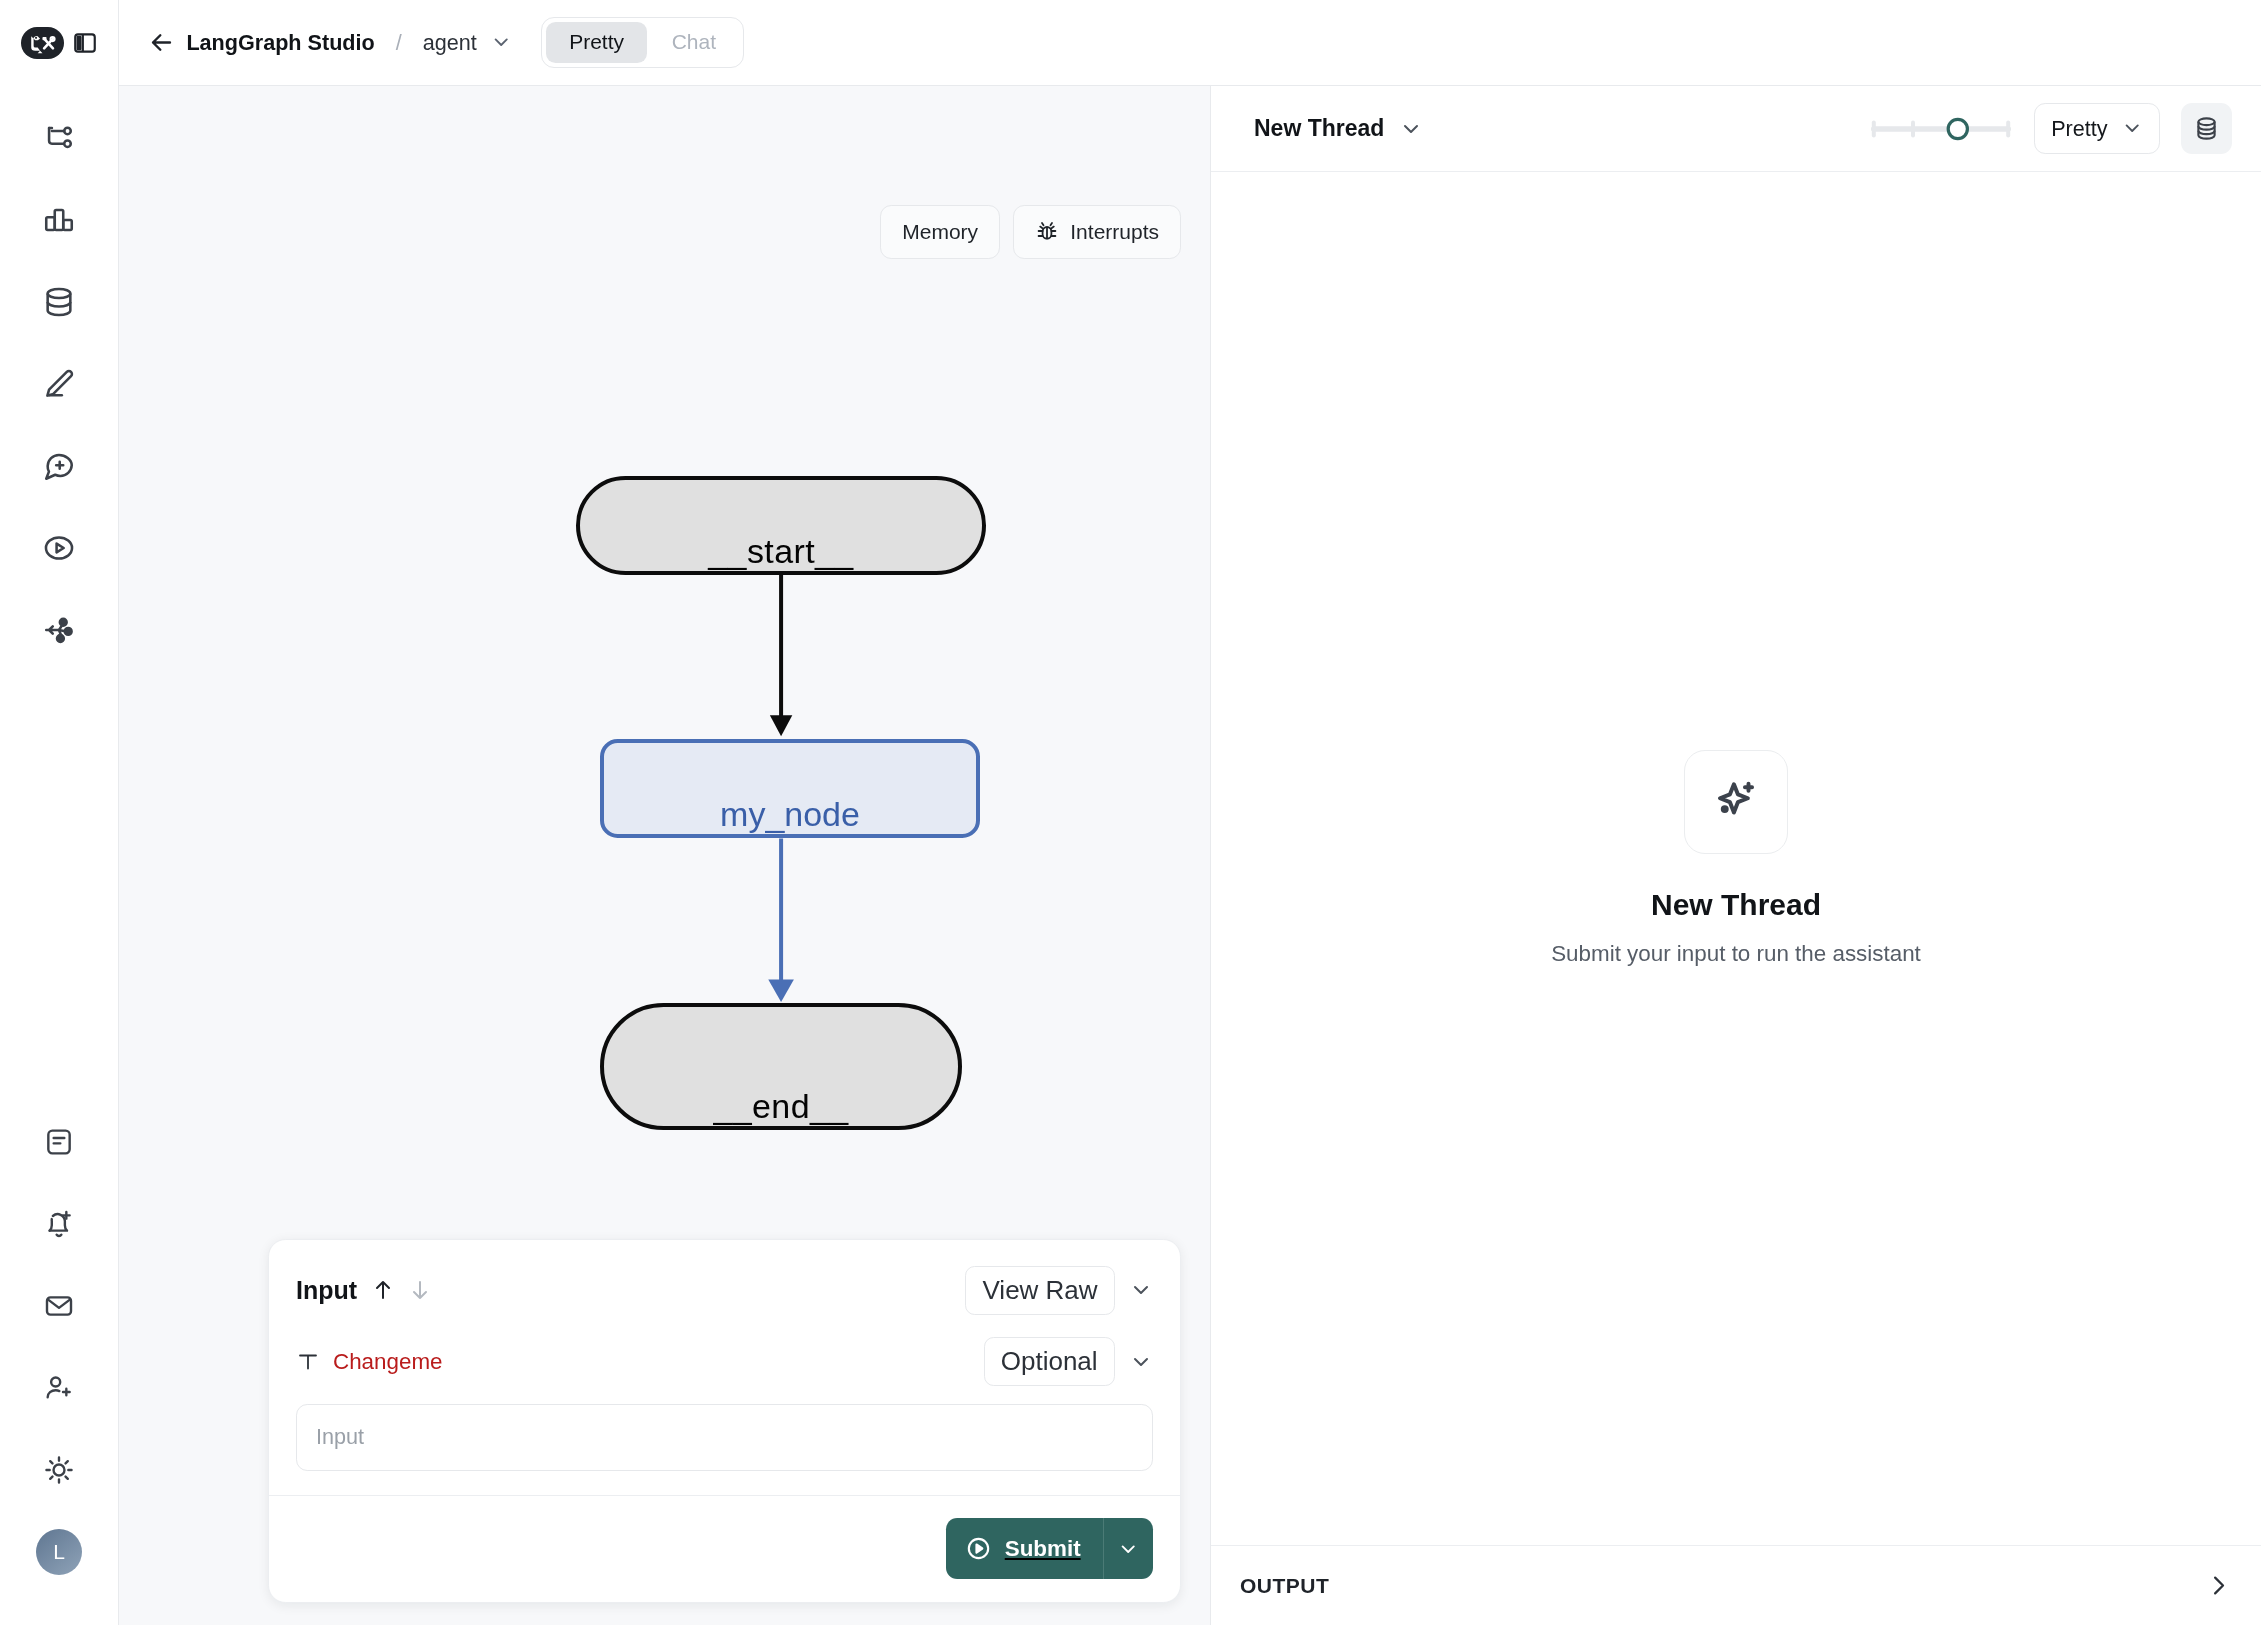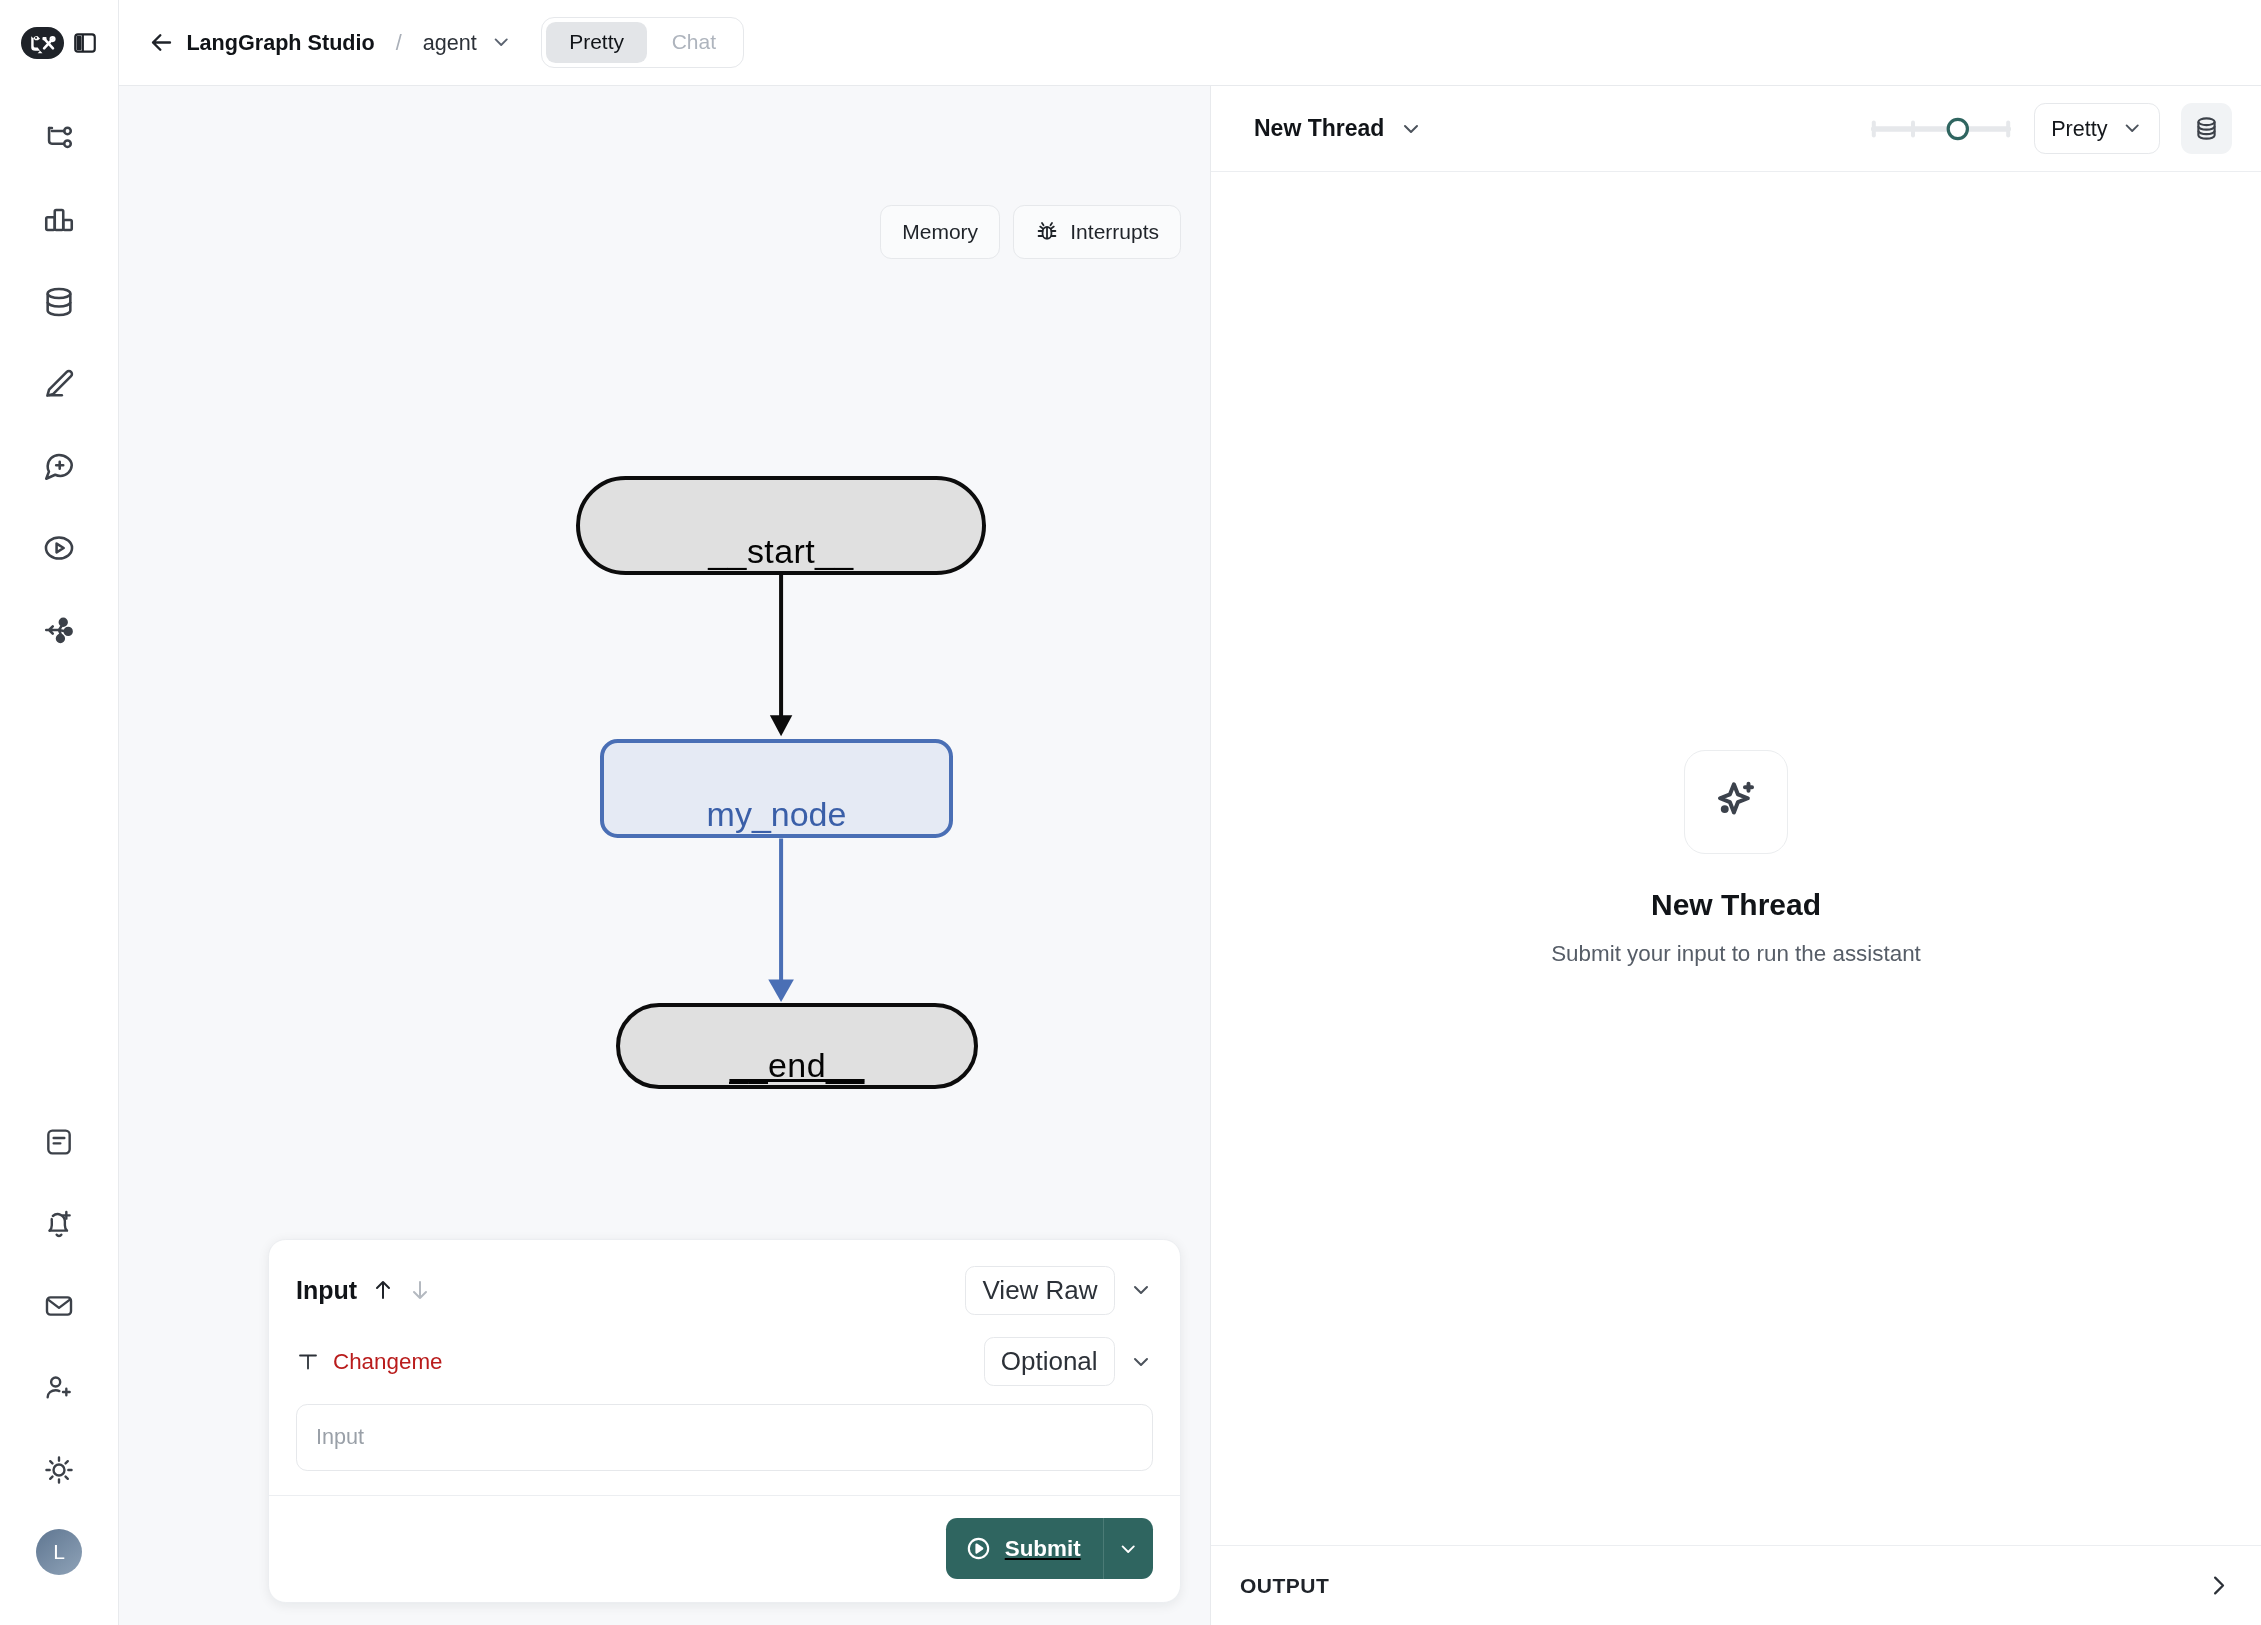--- a/index.html
+++ b/index.html
@@ -366,25 +366,25 @@
             <line x1="827" y1="610" x2="827" y2="788" stroke="#0c0c0c" stroke-width="5"></line>
             <polygon points="813,786 841,786 827,812" fill="#0c0c0c"></polygon>
             <line x1="827" y1="940" x2="827" y2="1118" stroke="#4a6fb5" stroke-width="5"></line>
             <polygon points="811,1116 843,1116 827,1144" fill="#4a6fb5"></polygon>
           </svg>
 
           <div class="node node-terminal" style="left:457px; top:390px; width:410px; height:99px;">
             <span>__start__</span>
           </div>
 
-          <div class="node node-active" style="left:481px; top:653px; width:353px; height:99px;">
+          <div class="node node-active" style="left:481px; top:653px; width:380px; height:99px;">
             <span>my_node</span>
           </div>
 
-          <div class="node node-terminal" style="left:497px; top:917px; width:362px; height:86px;text-decoration:underline;">
+          <div class="node node-terminal" style="left:481px; top:917px; width:362px; height:127px;">
             <span>__end__</span>
           </div>
         </div>
 
         <div class="input-card">
           <div class="ic-head">
             <span class="ic-title">Input</span>
             <span class="arrow-up">
               <svg width="24" height="24" viewBox="0 0 24 24" fill="none" stroke="currentColor" stroke-width="2" stroke-linecap="round" stroke-linejoin="round">
                   <path d="M12 20V4M6 10l6-6 6 6"></path>

